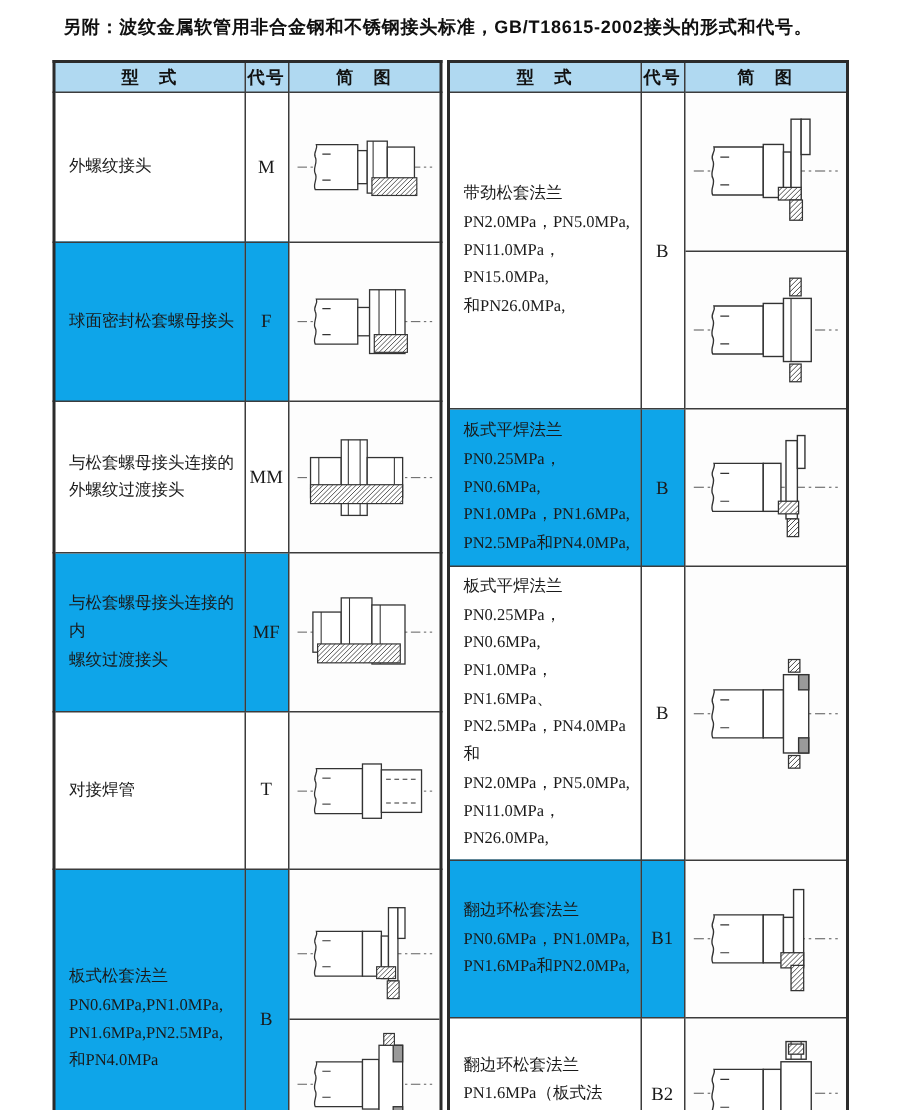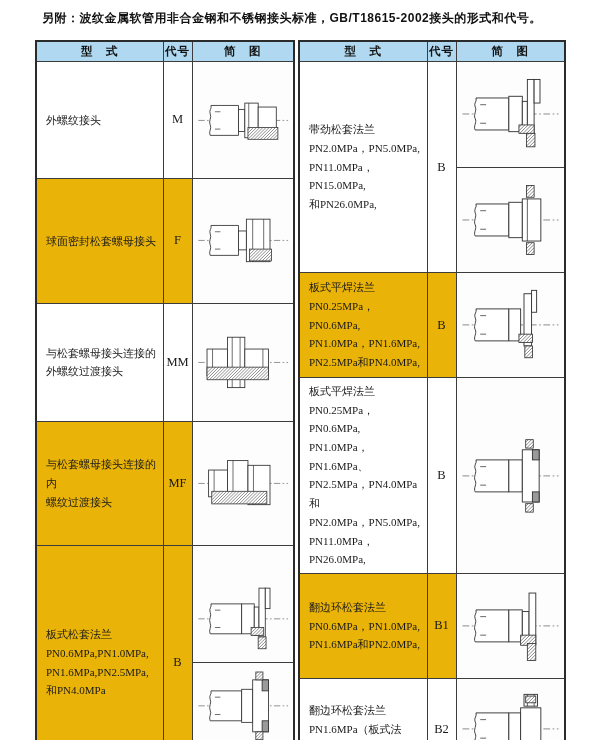--- a/index.html
+++ b/index.html
@@ -24,21 +24,21 @@
   td.c-type{
     font-family:Liberation Serif, serif;
     font-size:11px;line-height:1.7;text-align:left;
     padding:4px 4px 4px 9px;white-space:pre-line;vertical-align:middle;
   }
   td.c-code{
     font-family:"Liberation Serif","DejaVu Serif",serif;
     font-size:12.5px;text-align:center;vertical-align:middle;
   }
   td.c-diag{vertical-align:middle;text-align:center;background:#fdfdfd;}
-  tr.hl td.c-type, tr.hl td.c-code{background:#eab308;}
+  tr.hl td.c-type, tr.hl td.c-code{background:#0ea5e9;}
   
   col.w-type-l{width:127px;} col.w-code-l{width:29px;} col.w-diag-l{width:102px;}
   col.w-type-r{width:128px;} col.w-code-r{width:29px;} col.w-diag-r{width:109px;}
   
   .h87{height:87px;} .h93{height:93px;} .h88{height:88px;} .h92{height:92px;}
   .h175{height:175px;} .h212{height:176px;} .h105{height:105px;}
   .h103{height:103px;} .h102{height:102px;}
   .dstack{display:flex;flex-direction:column;width:100%;}
   .dstack.s173{height:173px;} .dstack.s210{height:210px;}
   .dframe{flex:1;display:flex;align-items:center;justify-content:center;overflow:hidden;}
@@ -211,20 +211,40 @@
                   <line x1="71" y1="71" x2="87" y2="55" stroke="#333" stroke-width="0.7"></line>
                   <line x1="75" y1="71" x2="90" y2="56" stroke="#333" stroke-width="0.7"></line>
                   <line x1="79" y1="71" x2="90" y2="60" stroke="#333" stroke-width="0.7"></line>
                   <line x1="83" y1="71" x2="90" y2="64" stroke="#333" stroke-width="0.7"></line>
                   <line x1="87" y1="71" x2="90" y2="68" stroke="#333" stroke-width="0.7"></line>
                 </svg>
               </div>
             </div>
           </td>
       </tr>
+      <tr class="h92">
+        <td class="c-type">对接焊管</td>
+        <td class="c-code">T</td>
+        <td class="c-diag">
+            <div class="dstack">
+              <div class="dframe">
+                <svg viewBox="0 0 120 90" preserveAspectRatio="xMidYMid meet" xmlns="http://www.w3.org/2000/svg">
+                  <line x1="3" y1="45" x2="117" y2="45" stroke="#555" stroke-width="0.8" stroke-dasharray="8 3 2 3"></line>
+                  <path d="M19 26 H58 V64 H18 C15.5 59.5 20.5 55 18 50.5 C15.5 46 20.5 41 18 36.5 C16 32 20.5 30 19 26 Z" fill="#fff" stroke="#333" stroke-width="1.1"></path>
+                  <line x1="24" y1="34" x2="31" y2="34" stroke="#333" stroke-width="0.9"></line>
+                  <line x1="24" y1="56" x2="31" y2="56" stroke="#333" stroke-width="0.9"></line>
+                  <rect x="58" y="22" width="16" height="46" fill="#fff" stroke="#333" stroke-width="1.1"></rect>
+                  <rect x="74" y="27" width="34" height="36" fill="#fff" stroke="#333" stroke-width="1.1"></rect>
+                  <line x1="78" y1="35" x2="105" y2="35" stroke="#333" stroke-width="0.9" stroke-dasharray="4 3"></line>
+                  <line x1="78" y1="55" x2="105" y2="55" stroke="#333" stroke-width="0.9" stroke-dasharray="4 3"></line>
+                </svg>
+              </div>
+            </div>
+          </td>
+      </tr>
       <tr class="h175 hl">
         <td class="c-type">板式松套法兰
 PN0.6MPa,PN1.0MPa,
 PN1.6MPa,PN2.5MPa,
 和PN4.0MPa</td>
         <td class="c-code">B</td>
         <td class="c-diag">
             <div class="dstack s173">
               <div class="dframe">
                 <svg viewBox="0 0 120 90" preserveAspectRatio="xMidYMid meet" xmlns="http://www.w3.org/2000/svg">

